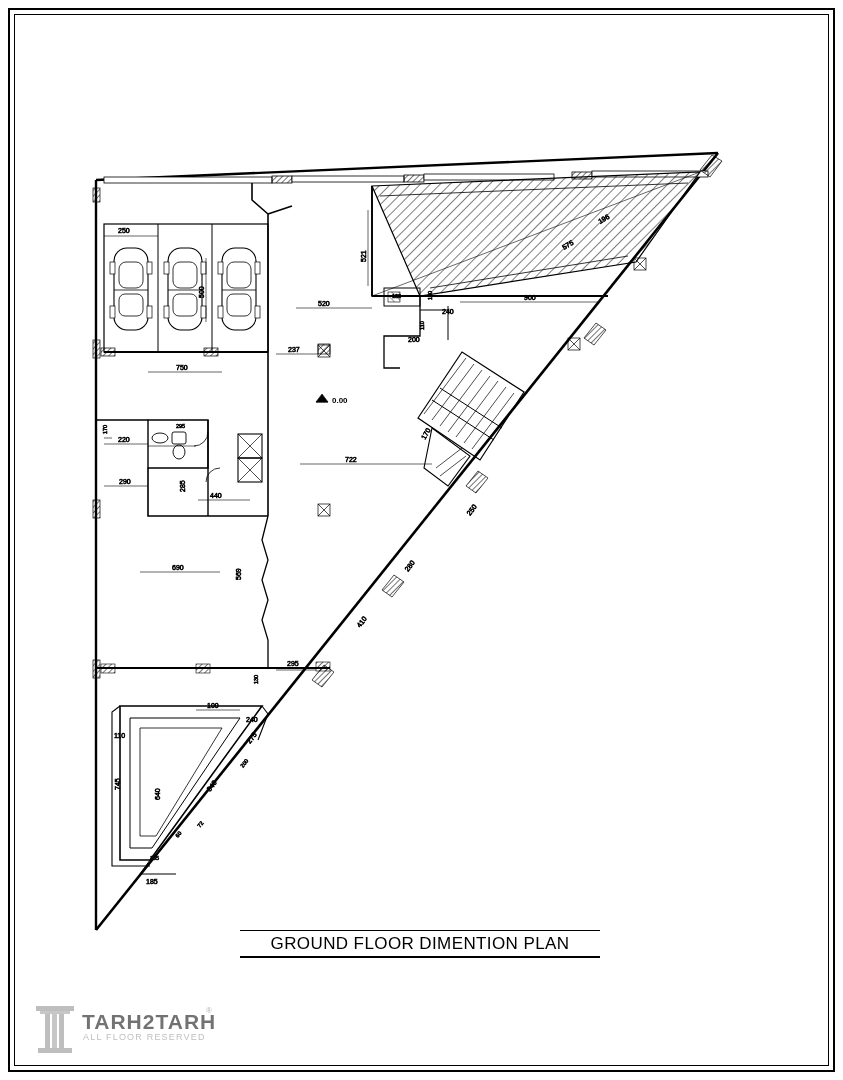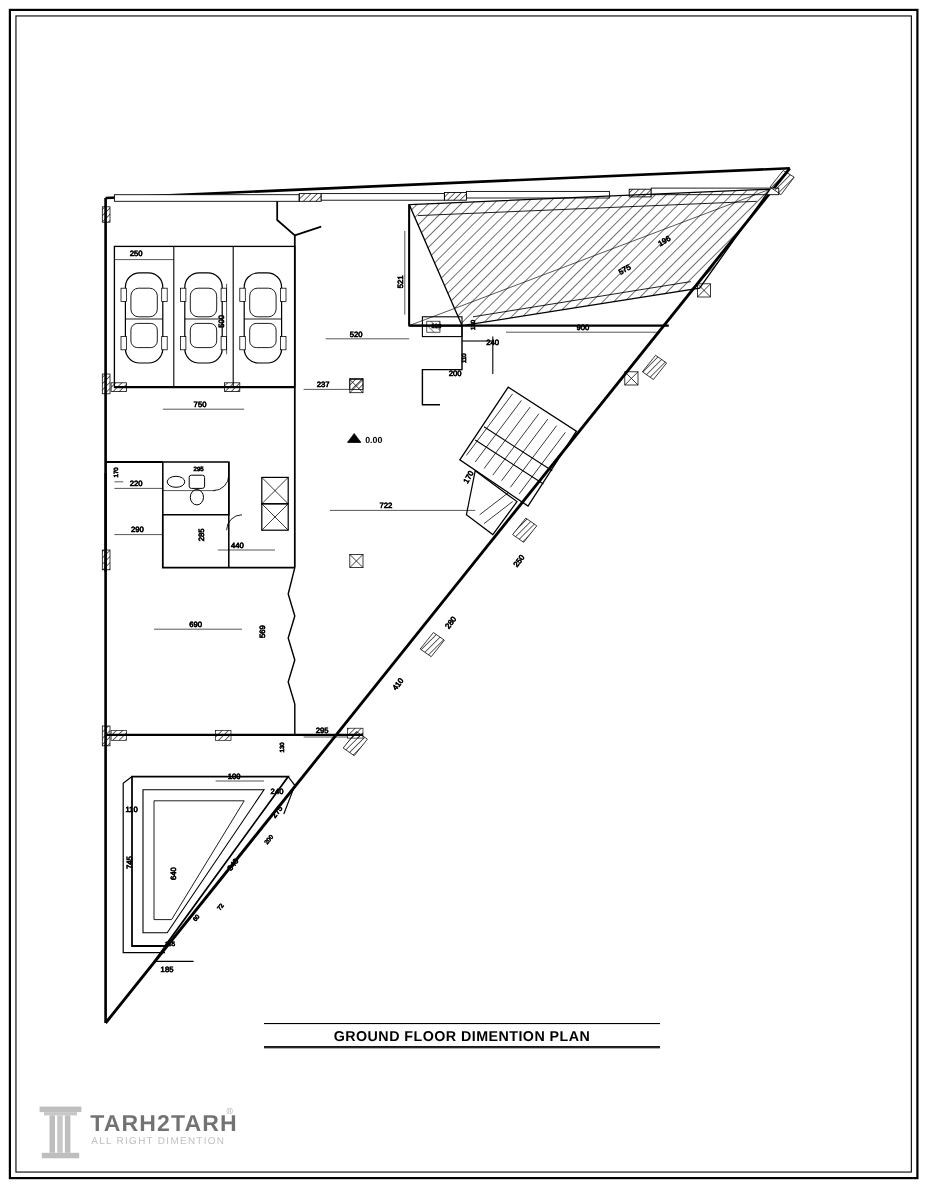--- a/index.html
+++ b/index.html
@@ -51,22 +51,22 @@
     top: 930px;
     width: 360px;
     text-align: center;
   }
   .title-rule {
     border-top: 1.4px solid #000;
     width: 100%;
     margin: 0 auto;
   }
   .title-main {
-    font-size: 13px;
-    font-weight: bold;
+    font-size: 17px;
+    font-weight: normal;
     letter-spacing: 0.4px;
     padding: 3px 0 2px 0;
   }
   .title-scale {
     font-size: 10.5px;
     font-weight: bold;
     padding: 2px 0 2px 0;
   }
   .watermark {
     position: absolute;
@@ -427,16 +427,16 @@
     <svg width="50" height="56" viewBox="0 0 50 56">
       <rect x="6" y="6" width="38" height="5" fill="#8a8a8a"></rect>
       <rect x="10" y="11" width="30" height="3" fill="#9a9a9a"></rect>
       <rect x="15" y="14" width="5" height="34" fill="#8a8a8a"></rect>
       <rect x="22" y="14" width="5" height="34" fill="#9a9a9a"></rect>
       <rect x="29" y="14" width="5" height="34" fill="#8a8a8a"></rect>
       <rect x="8" y="48" width="34" height="5" fill="#8a8a8a"></rect>
     </svg>
     <div class="wm-name">TARH2TARH</div>
     <div class="wm-reg">®</div>
-    <div class="wm-sub">ALL RIGHT DIMENTION</div>
+    <div class="wm-sub">ALL FLOOR RESERVED</div>
   </div>
 
 </div>
 
 </body></html>

